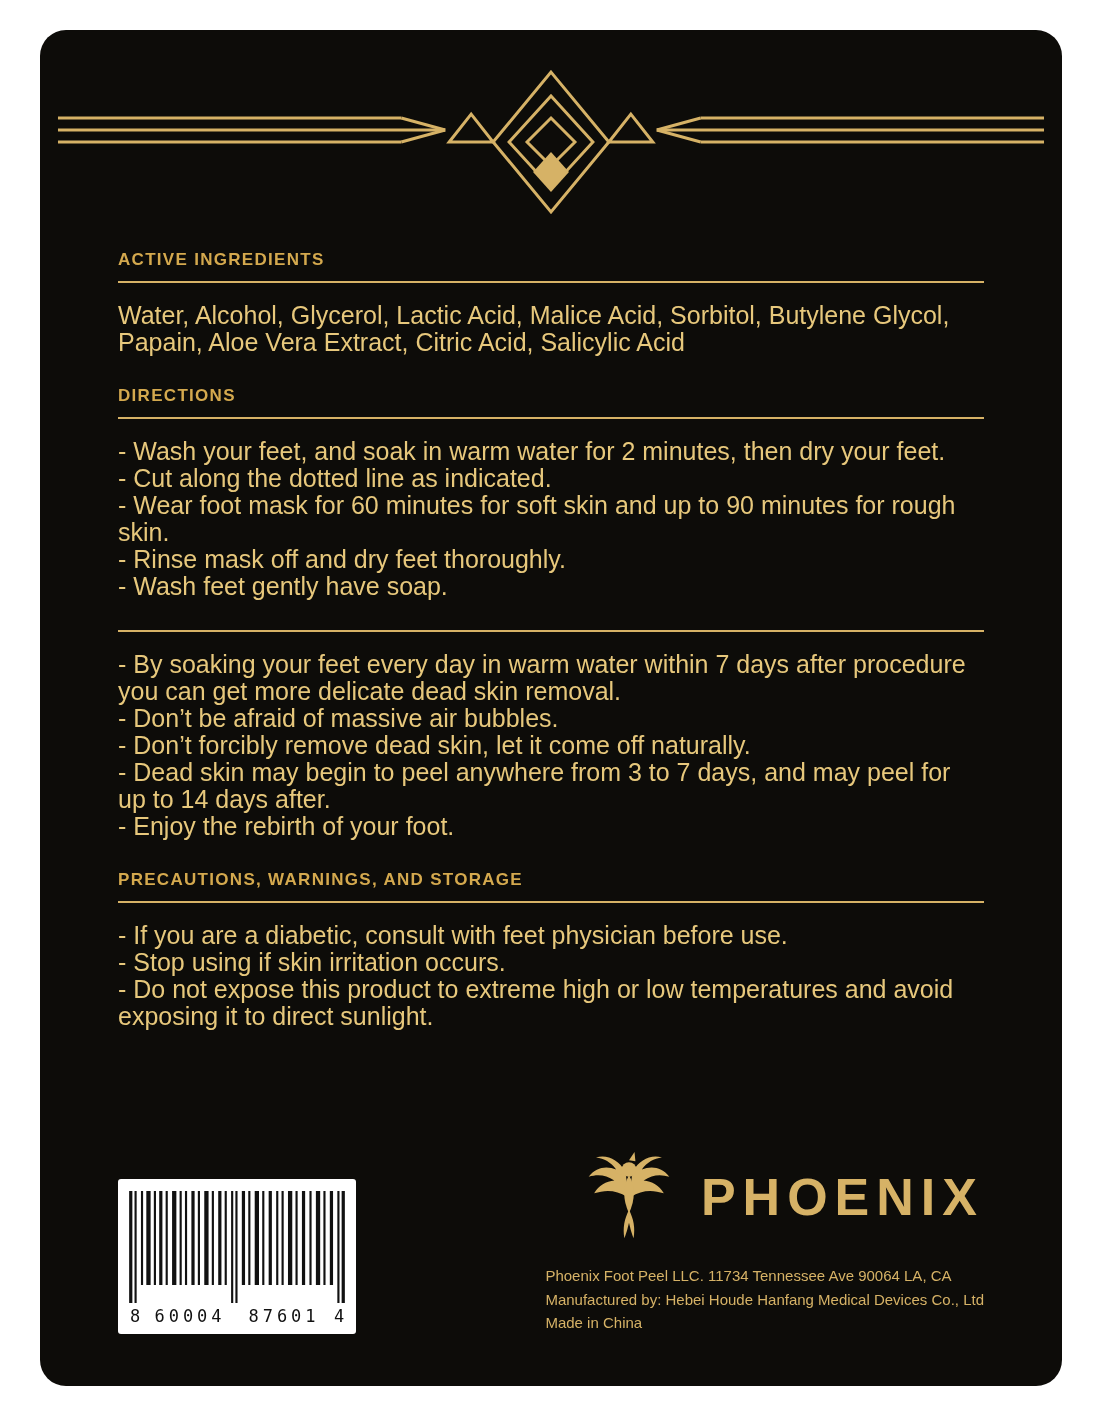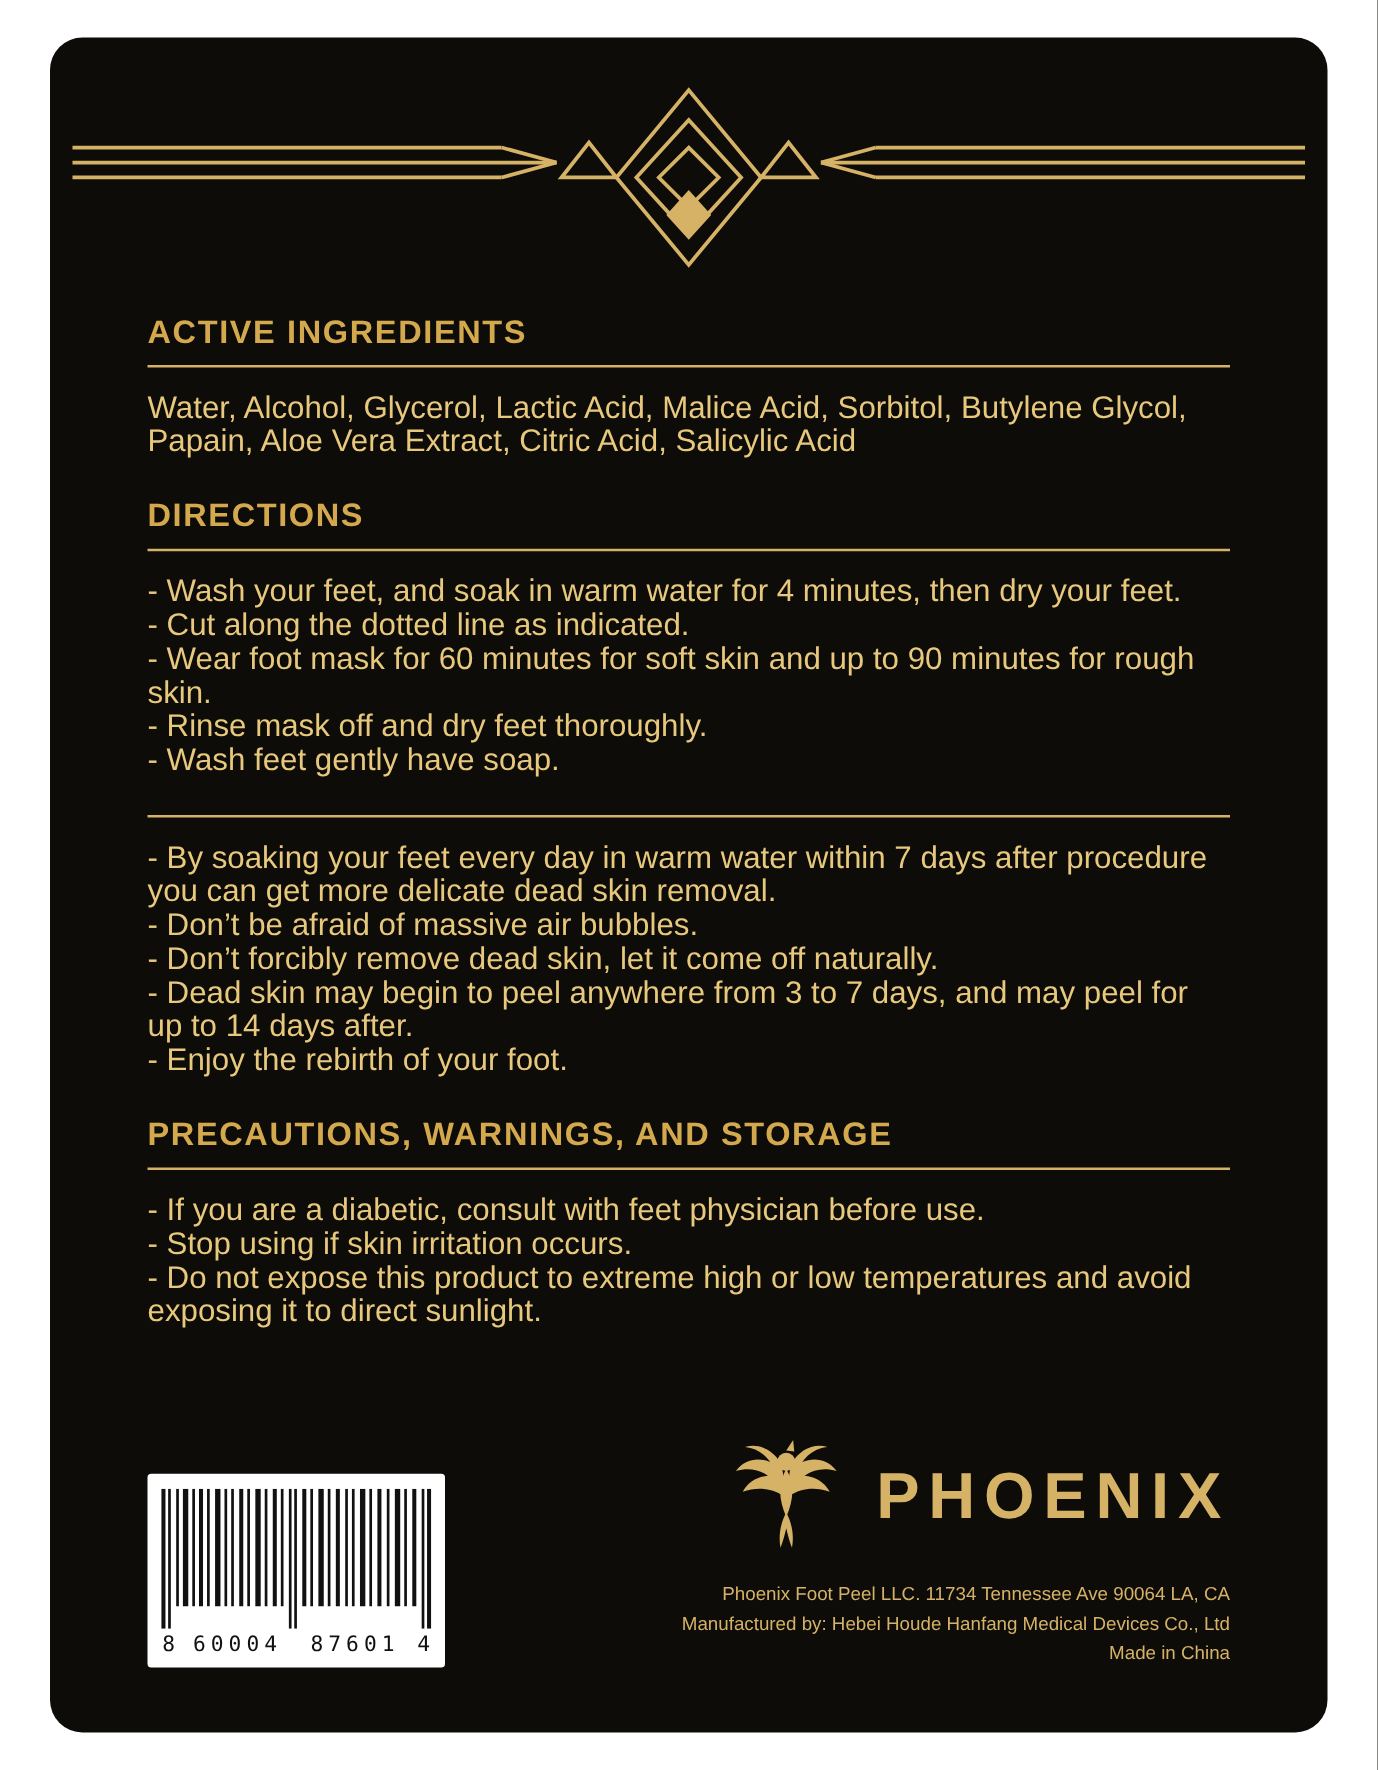--- a/index.html
+++ b/index.html
@@ -20,21 +20,21 @@
   }
   .deco-wrap { padding:30px 10px 0; }
   .deco-wrap svg { display:block; width:100%; height:160px; }
   .deco-stroke { stroke: var(--accent, #d6b266); stroke-width:3; fill:none; }
   .deco-fill   { fill: var(--accent, #d6b266); }
 
   .content { padding:0 78px; }
   .section { margin-top:30px; }
   .section-heading {
     color: var(--heading, #d4a94e);
-    font-size:26px; font-weight:bold; letter-spacing:1.3px;
+    font-size:17px; font-weight:bold; letter-spacing:1.3px;
   }
   .rule { height:2px; background: var(--accent, #d6b266); margin:11px 0 19px; }
   .line {
     color: var(--body-text, #e7c87c);
     font-size:25px; line-height:27px;
   }
 
   .footer {
     margin-top:auto;
     padding:0 78px;
@@ -56,21 +56,21 @@
   .bd-group { flex:1; text-align:center; letter-spacing:4px; }
 
   .brand-col { display:flex; flex-direction:column; align-items:flex-end; }
   .brand-row { display:flex; align-items:center; gap:17px; }
   .phoenix { color: var(--accent, #d6b266); }
   .brand-name {
     color: var(--accent, #d6b266);
     font-size:52px; font-weight:bold; letter-spacing:7px;
   }
   .address {
-    margin-top:12px; text-align:right;
+    margin-top:12px; text-align:left;
     color: var(--accent, #d6b266);
     font-size:15px; line-height:1.55; font-weight:500;
   }
 </style>
 </head>
 <body>
 
 <div class="card">
 
   <div class="deco-wrap">
@@ -103,21 +103,21 @@
       <div class="rule"></div>
       <div>
           <div class="line">Water, Alcohol, Glycerol, Lactic Acid, Malice Acid, Sorbitol, Butylene Glycol, Papain, Aloe Vera Extract, Citric Acid, Salicylic Acid</div>
         </div>
     </div>
 
     <div class="section">
       <div class="section-heading">DIRECTIONS</div>
       <div class="rule"></div>
       <div>
-          <div class="line">- Wash your feet, and soak in warm water for 4 minutes, then dry your feet.</div>
+          <div class="line">- Wash your feet, and soak in warm water for 2 minutes, then dry your feet.</div>
           <div class="line">- Cut along the dotted line as indicated.</div>
           <div class="line">- Wear foot mask for 60 minutes for soft skin and up to 90 minutes for rough skin.</div>
           <div class="line">- Rinse mask off and dry feet thoroughly.</div>
           <div class="line">- Wash feet gently have soap.</div>
         </div>
     </div>
 
     <div class="section">
       <div class="rule"></div>
       <div>

